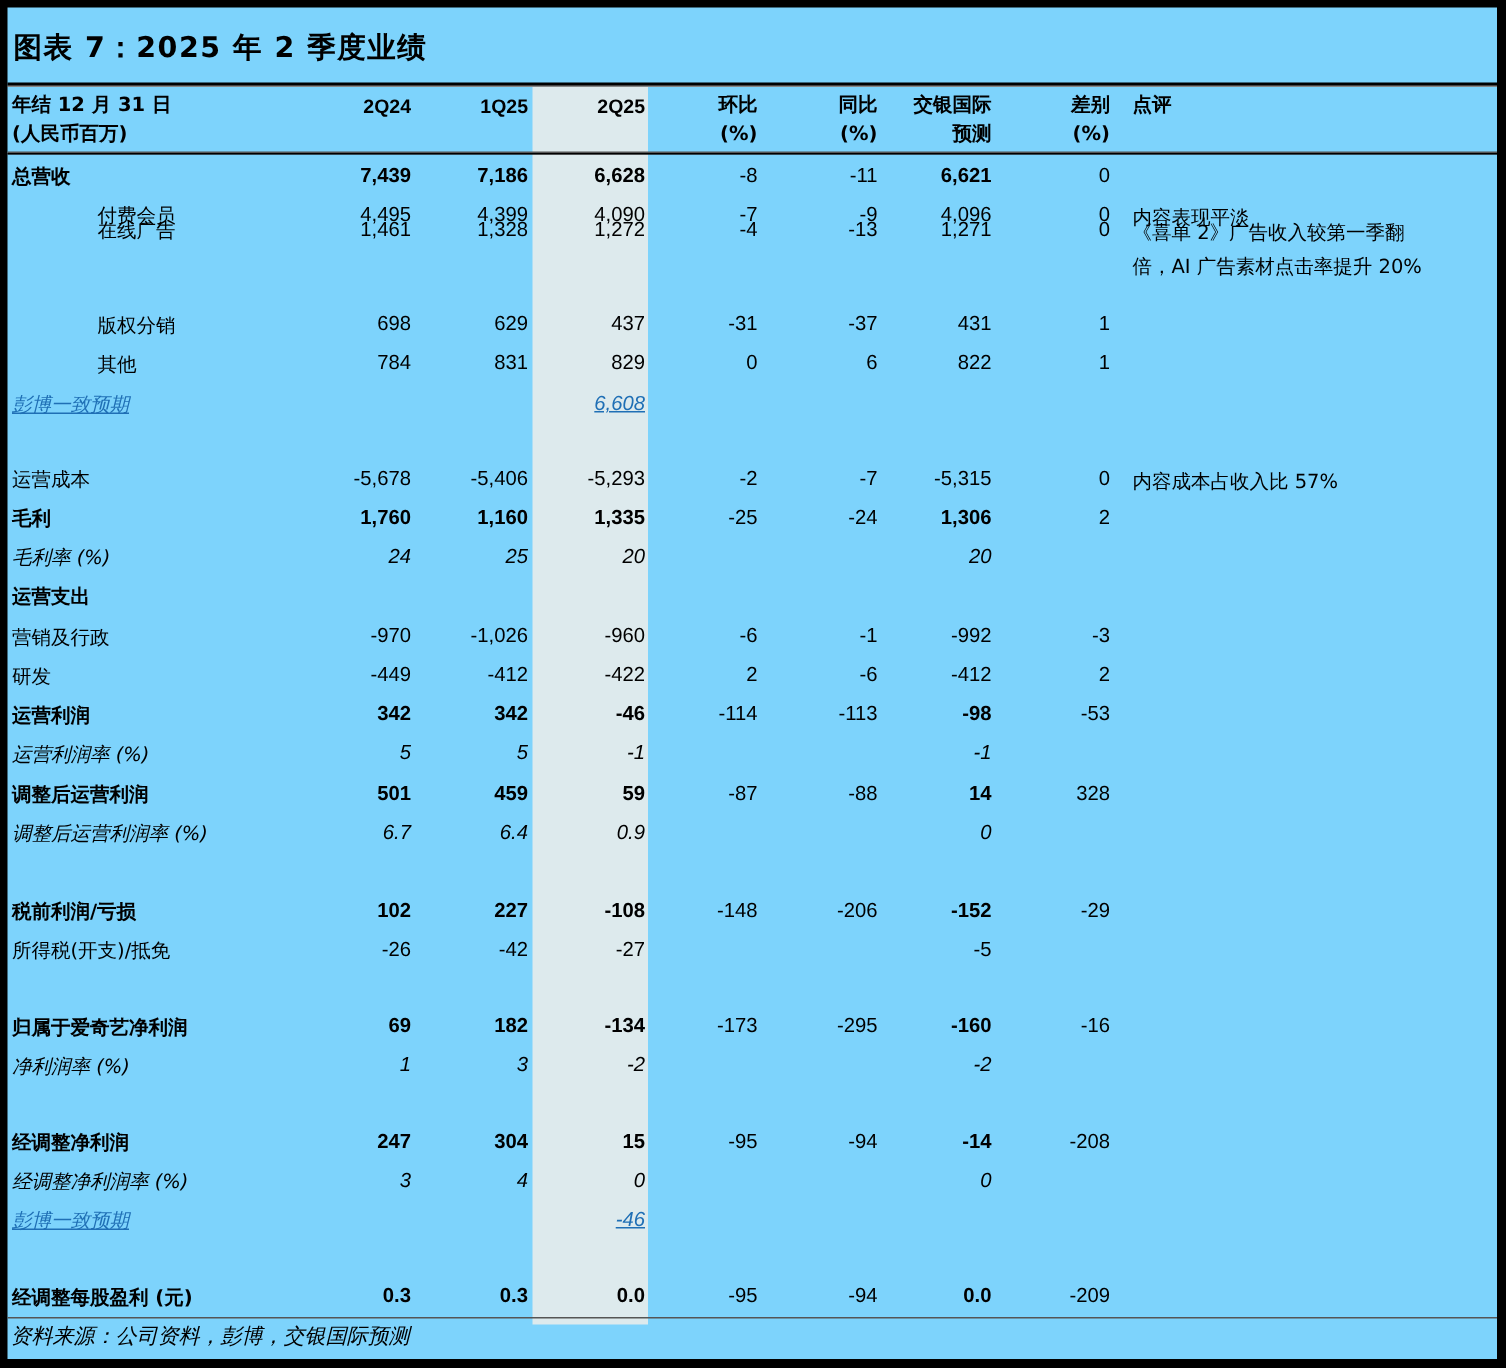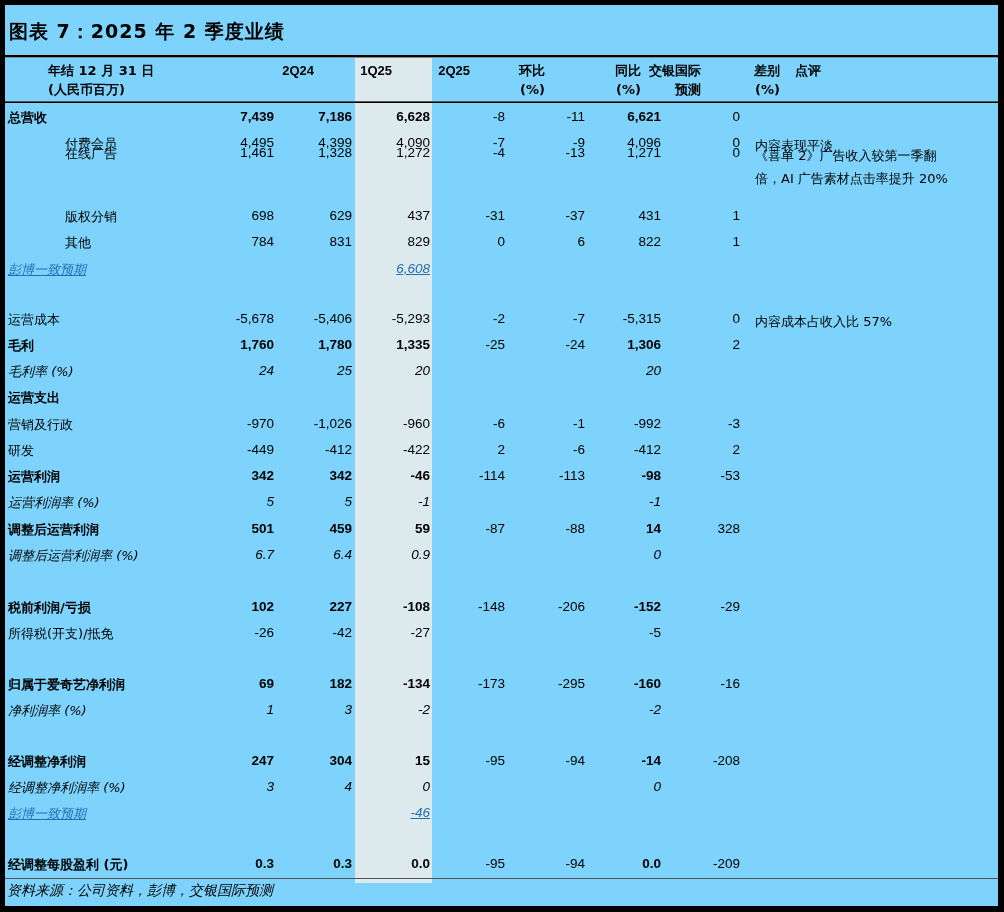--- a/index.html
+++ b/index.html
@@ -5,21 +5,21 @@
   html, body { margin:0; padding:0; }
   body { width:1004px; height:912px; background:#000; position:relative; overflow:hidden;
          font-family:"Liberation Sans", "DejaVu Sans", sans-serif; color:#000; }
   .page { position:absolute; left:5px; top:5px; width:993px; height:901px; background:#7dd3fc; }
   .title { position:absolute; left:4px; top:14px; font-size:19px; font-weight:bold; letter-spacing:1px; font-family:"DejaVu Sans", sans-serif; }
   .hl { position:absolute; left:350px; top:52px; width:77px; height:826px; background:#ddeaed; }
   .rule-top { position:absolute; left:0; top:50px; width:993px; height:2px; background:#000; border-bottom:1px solid #888; }
   .rule-hdr { position:absolute; left:0; top:96px; width:993px; height:1px; background:#555; border-bottom:1px solid #000; }
   .rule-bot { position:absolute; left:0; top:873px; width:993px; height:1px; background:#555; }
   .source { position:absolute; left:2px; top:877px; font-size:14px; font-style:italic; font-family:"DejaVu Serif", serif; }
-  .hdr { position:absolute; top:56px; font-size:13px; font-weight:bold; line-height:19px;margin-left:40px; }
+  .hdr { position:absolute; top:56px; font-size:13px; font-weight:bold; line-height:19px; }
   .hdr .l2 { display:block; }
   .row { position:absolute; left:0; width:813px; height:26px; font-size:13.5px; }
   .cell { position:absolute; top:3px; white-space:nowrap; }
   .lbl { left:3px; font-family:"DejaVu Sans", sans-serif; font-size:13px; }
   .lbl.ind { left:60px; }
   .num { text-align:right; width:80px; }
   .c1 { left:189px; } .c2 { left:267px; } .c3 { left:345px; } .c4 { left:420px; } .c5 { left:500px; } .c6 { left:576px; } .c7 { left:655px; }
   .cm { left:750px; font-family:"DejaVu Sans", sans-serif; font-size:13px; line-height:23px; top:2px; }
   .b { font-weight:bold; }
   .i { font-style:italic; }
@@ -43,21 +43,21 @@
   <div class="hdr num" style="left:267px;">
       <span class="l2">1Q25</span>
     </div>
   <div class="hdr num" style="left:345px;">
       <span class="l2">2Q25</span>
     </div>
   <div class="hdr num" style="left:420px;font-family:'DejaVu Sans',sans-serif;">
       <span class="l2">环比</span>
       <span class="l2">(%)</span>
     </div>
-  <div class="hdr num" style="left:516px;font-family:'DejaVu Sans',sans-serif;">
+  <div class="hdr num" style="left:500px;font-family:'DejaVu Sans',sans-serif;">
       <span class="l2">同比</span>
       <span class="l2">(%)</span>
     </div>
   <div class="hdr num" style="left:576px;font-family:'DejaVu Sans',sans-serif;">
       <span class="l2">交银国际</span>
       <span class="l2">预测</span>
     </div>
   <div class="hdr num" style="left:655px;font-family:'DejaVu Sans',sans-serif;">
       <span class="l2">差别</span>
       <span class="l2">(%)</span>
@@ -145,21 +145,21 @@
         <div class="cell num c5">-7</div>
         <div class="cell num c6">-5,315</div>
         <div class="cell num c7">0</div>
         <div class="cell cm">
           <div>内容成本占收入比 57%</div>
         </div>
       </div>
       <div class="row" style="top: 329px;">
         <div class="cell lbl b">毛利</div>
         <div class="cell num c1 b">1,760</div>
-        <div class="cell num c2 b">1,780</div>
+        <div class="cell num c2 b">1,160</div>
         <div class="cell num c3 b">1,335</div>
         <div class="cell num c4">-25</div>
         <div class="cell num c5">-24</div>
         <div class="cell num c6 b">1,306</div>
         <div class="cell num c7">2</div>
       </div>
       <div class="row" style="top: 355px;">
         <div class="cell lbl i">毛利率 (%)</div>
         <div class="cell num c1 i">24</div>
         <div class="cell num c2 i">25</div>

